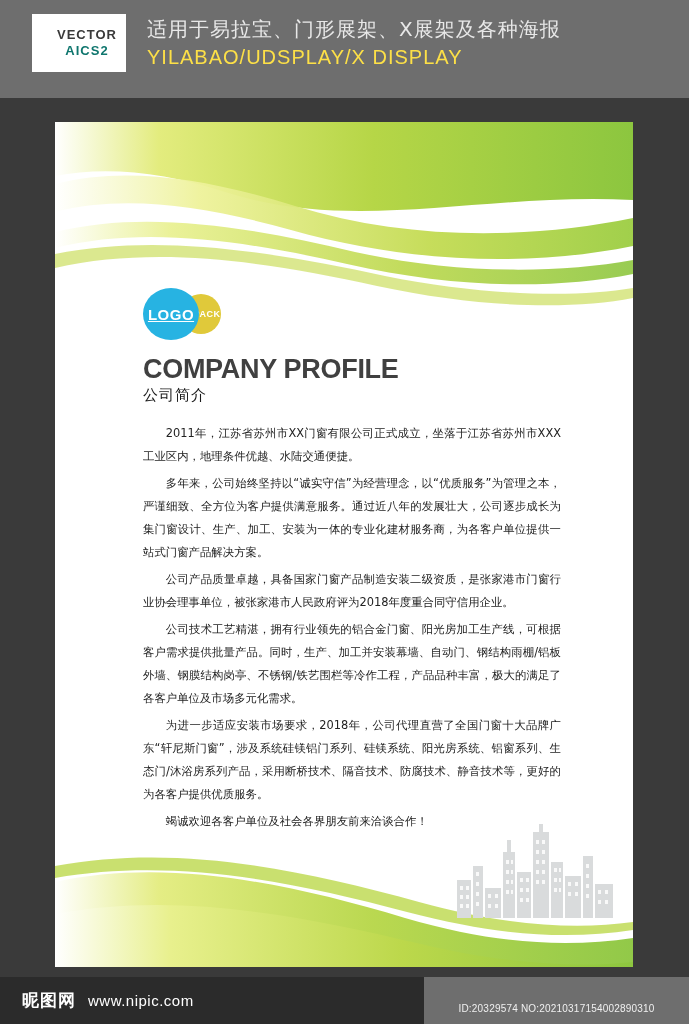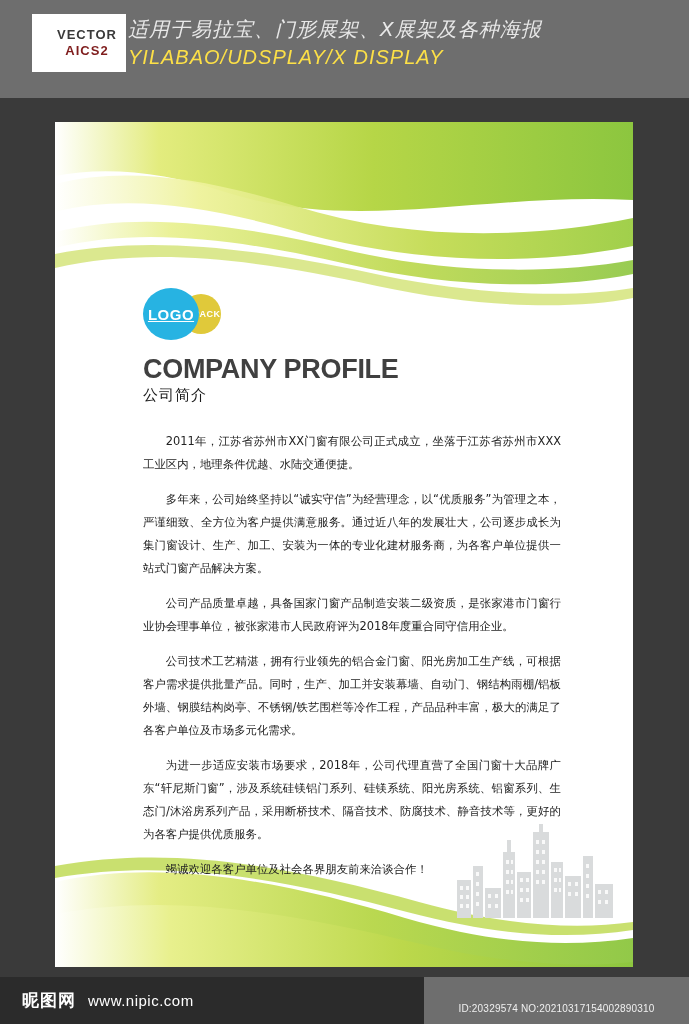--- a/index.html
+++ b/index.html
@@ -21,24 +21,24 @@
     width:78px;height:58px;margin:14px 0 0 32px;
     background:#ffffff;
     display:flex;flex-direction:column;align-items:center;justify-content:center;
     flex:none;
     padding-left:16px;
   }
   .vector-badge .l1{
     font-size:13px;font-weight:bold;letter-spacing:1px;color:#3a3a3a;line-height:16px;
   }
   .vector-badge .l2{
-    font-size:13px;font-weight:bold;letter-spacing:1px;color:#7f1d1d;line-height:16px;
+    font-size:13px;font-weight:bold;letter-spacing:1px;color:#0f766e;line-height:16px;
   }
   .topbar-text{
-    margin-left:2px;margin-top:16px;font-style:italic;
+    margin-left:21px;margin-top:16px;
   }
   .topbar-cn{
     color:#e8e8e8;font-size:20px;letter-spacing:1px;line-height:26px;
     font-family:"DejaVu Sans", sans-serif;
   }
   .topbar-en{
     color:#fde047;font-size:20px;letter-spacing:1px;line-height:30px;
     font-family:"Liberation Sans", sans-serif;
   }
 
@@ -83,21 +83,21 @@
     font-family:"DejaVu Sans", sans-serif;
   }
 
   
   .body-copy{
     position:absolute;left:88px;top:296px;width:418px;
     font-family:"DejaVu Sans", sans-serif;
     font-size:11.4px;line-height:23px;color:#222222;
     text-align:justify;
   }
-  .body-copy p{margin:12px 0 0 0;text-indent:2em;}
+  .body-copy p{margin:4px 0 0 0;text-indent:2em;}
 
   
   .skyline{position:absolute;left:400px;top:700px;}
 
   
   .footer{
     position:absolute;left:0;bottom:0;width:689px;height:47px;
     background:#2b2b2b;display:flex;align-items:center;
   }
   .footer-brand{

